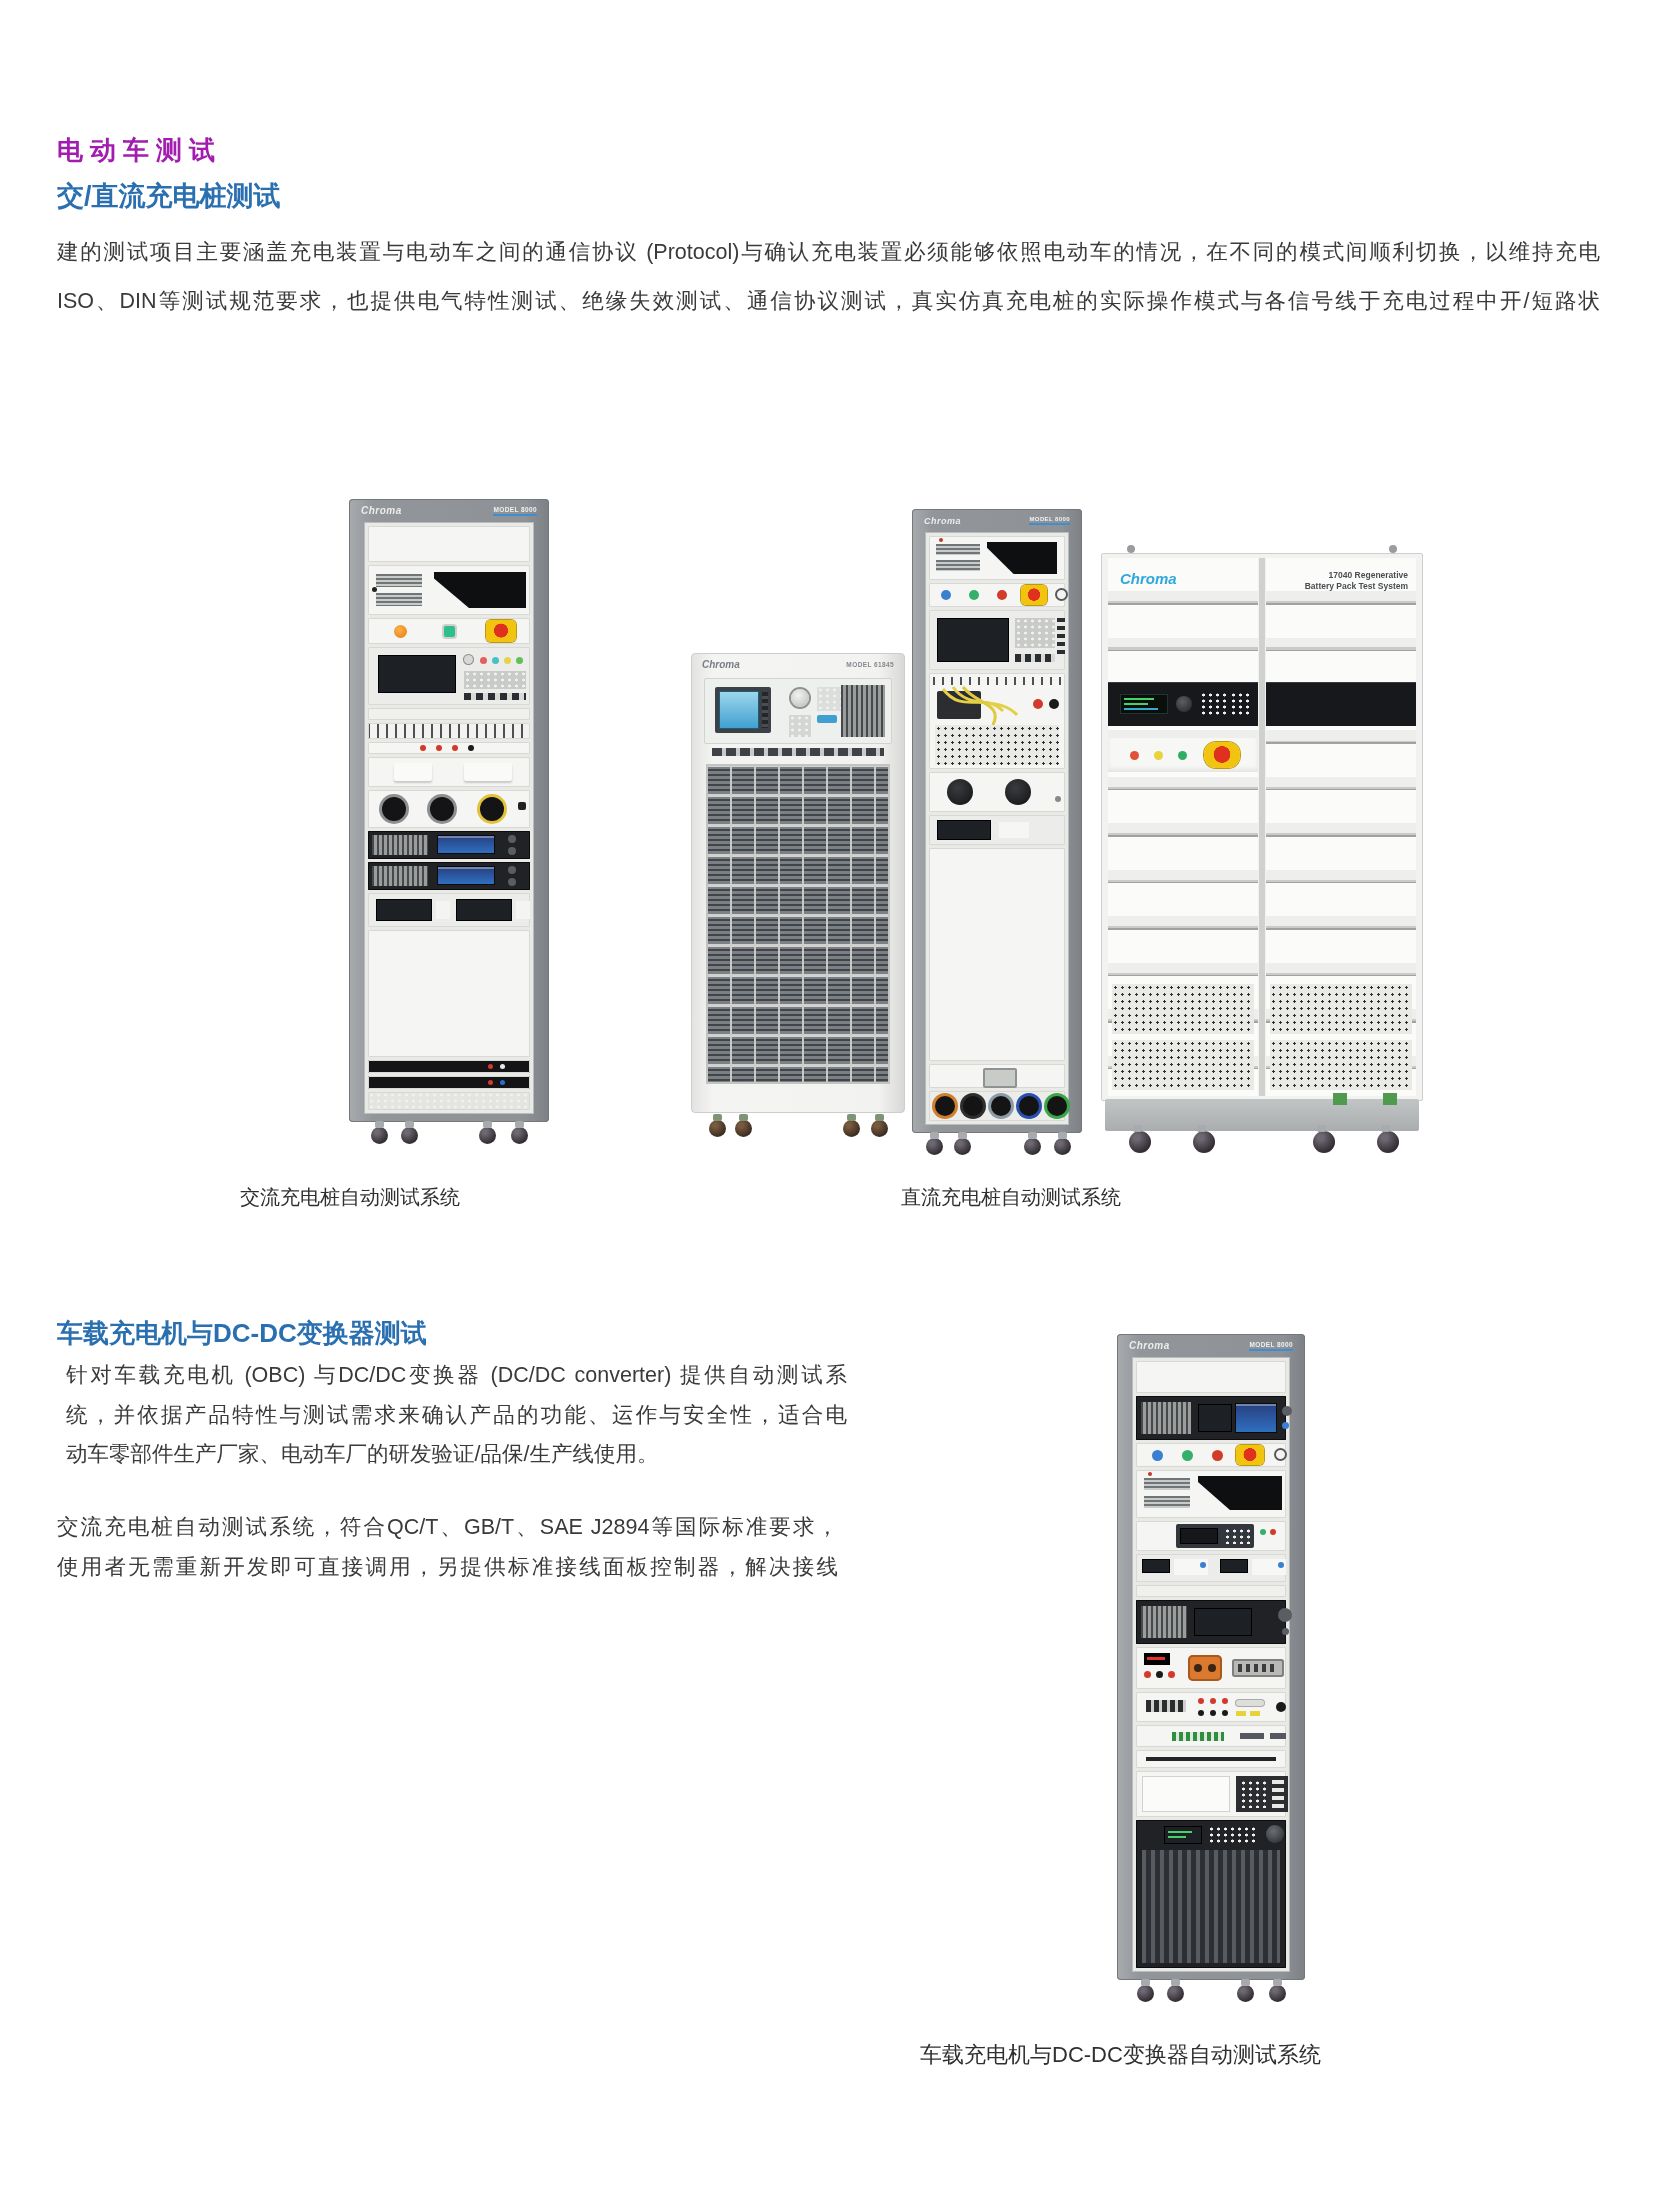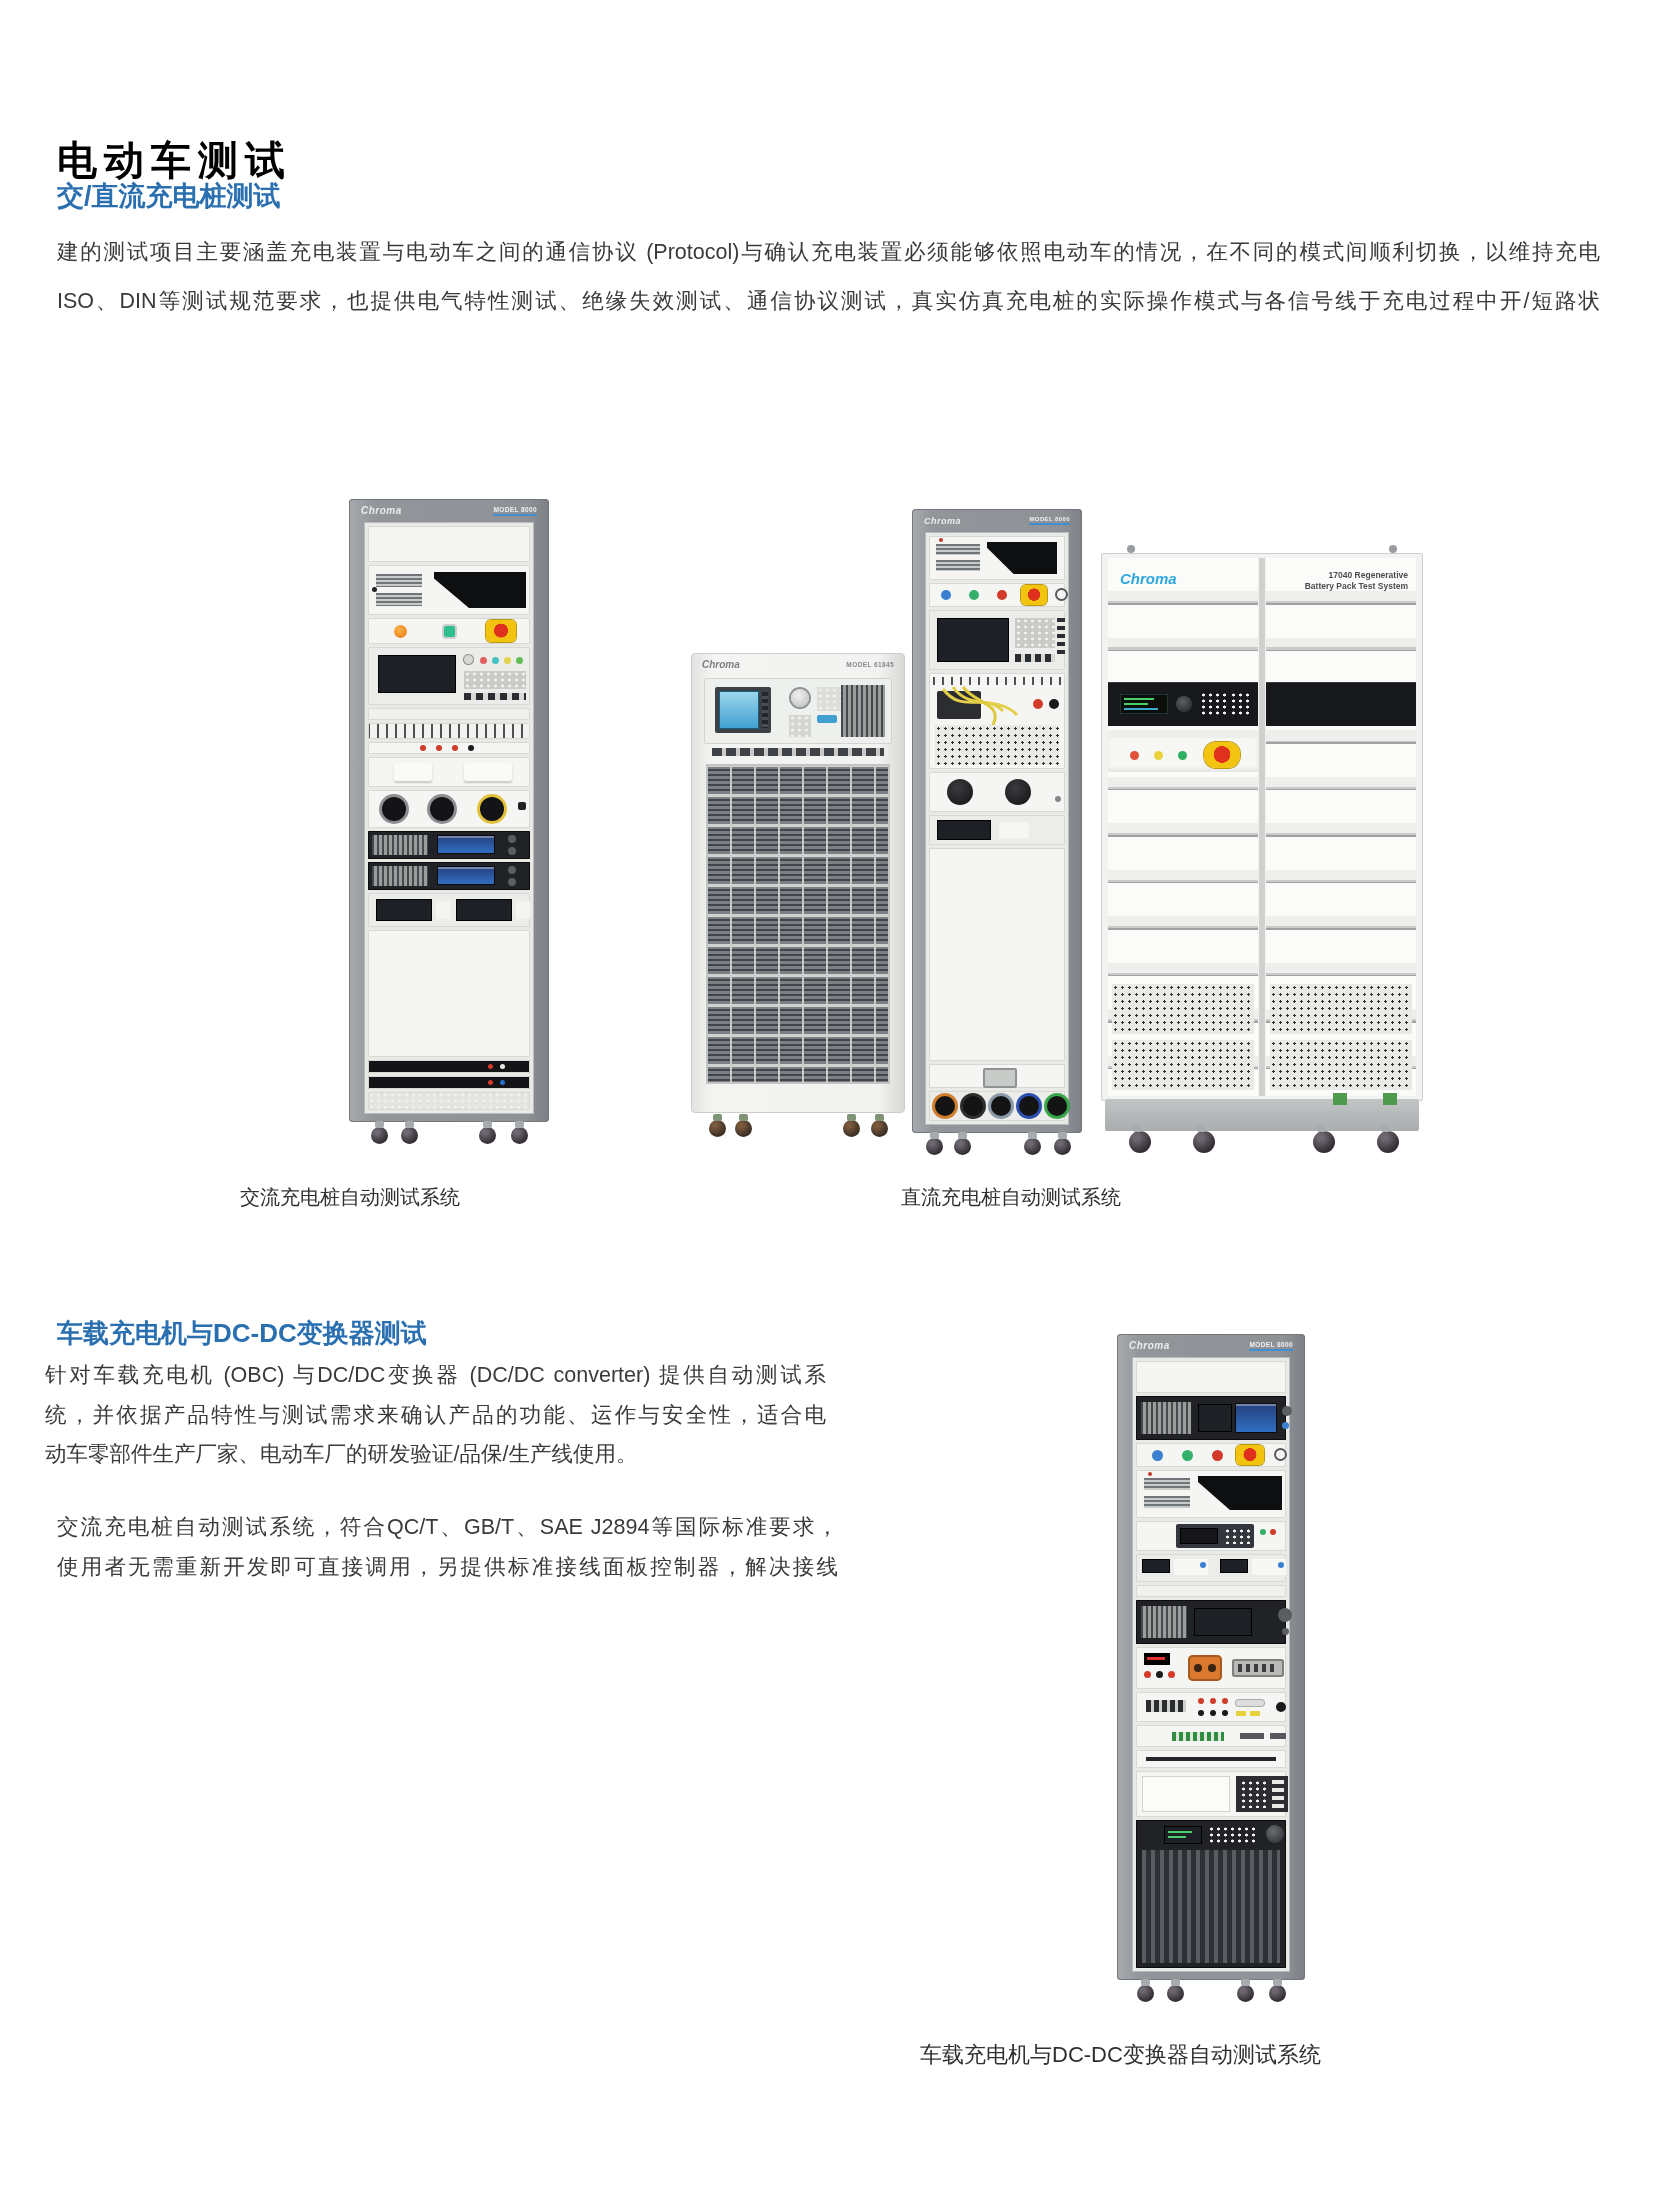--- a/index.html
+++ b/index.html
@@ -2,21 +2,21 @@
 <html><head>
 <meta charset="utf-8">
 <style>
   html,body{margin:0;padding:0;background:#ffffff;}
   #page{
     position:relative;width:1654px;height:2205px;background:#ffffff;overflow:hidden;
     font-family:"Liberation Sans","DejaVu Sans",sans-serif;color:#3a3a3c;
   }
   .abs{position:absolute;}
   
-  .h1{font-size:40px;font-weight:700;color:#000000;letter-spacing:7px;}
+  .h1{font-size:26px;font-weight:700;color:#a21caf;letter-spacing:7px;}
   .h2{font-size:27px;font-weight:700;color:#2a6fb0;}
   .h3{font-size:26px;font-weight:700;color:#2a6fb0;}
   .pline{font-size:21.5px;color:#3a3a3c;height:48.5px;line-height:48.5px;overflow:hidden;}
   .pline.j{text-align:justify;text-align-last:justify;}
   .pline2{font-size:21.5px;color:#3a3a3c;height:39.5px;line-height:39.5px;overflow:hidden;}
   .pline2.j{text-align:justify;text-align-last:justify;}
   .caption{font-size:20px;color:#2f2f31;white-space:nowrap;}
   .caption.big{font-size:22px;}
   
   .rack-frame{position:absolute;left:0;right:0;top:0;bottom:22px;
@@ -286,21 +286,21 @@
     <div class="caster" style="left:28px;width:22px;height:22px;"></div>
     <div class="caster" style="left:92px;width:22px;height:22px;"></div>
     <div class="caster" style="right:88px;width:22px;height:22px;"></div>
     <div class="caster" style="right:24px;width:22px;height:22px;"></div>
   </div>
 
   <div class="abs caption" style="left:240px;top:1184px;">交流充电桩自动测试系统</div>
   <div class="abs caption" style="left:901px;top:1184px;">直流充电桩自动测试系统</div>
 
   <div class="abs h3" style="left:57px;top:1316px;">车载充电机与DC-DC变换器测试</div>
-  <div class="abs" style="left:45px;top:1356px;width:781px;">
+  <div class="abs" style="left:66px;top:1356px;width:781px;">
     <div class="pline2 j">针对车载充电机 (OBC) 与DC/DC变换器 (DC/DC converter) 提供自动测试系</div>
     <div class="pline2 j">统，并依据产品特性与测试需求来确认产品的功能、运作与安全性，适合电</div>
     <div class="pline2">动车零部件生产厂家、电动车厂的研发验证/品保/生产线使用。</div>
   </div>
   <div class="abs" style="left:57px;top:1508px;width:781px;">
     <div class="pline2 j">交流充电桩自动测试系统，符合QC/T、GB/T、SAE J2894等国际标准要求，</div>
     <div class="pline2 j">使用者无需重新开发即可直接调用，另提供标准接线面板控制器，解决接线</div>
   </div>
 
   <div class="abs" style="left:1117px;top:1334px;width:188px;height:668px;">

